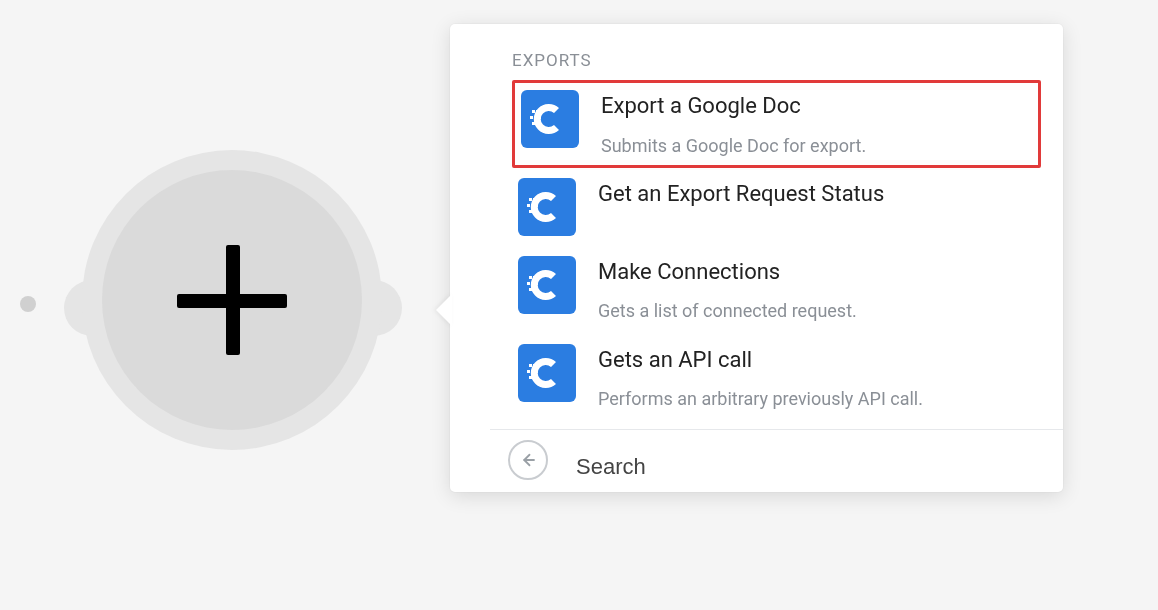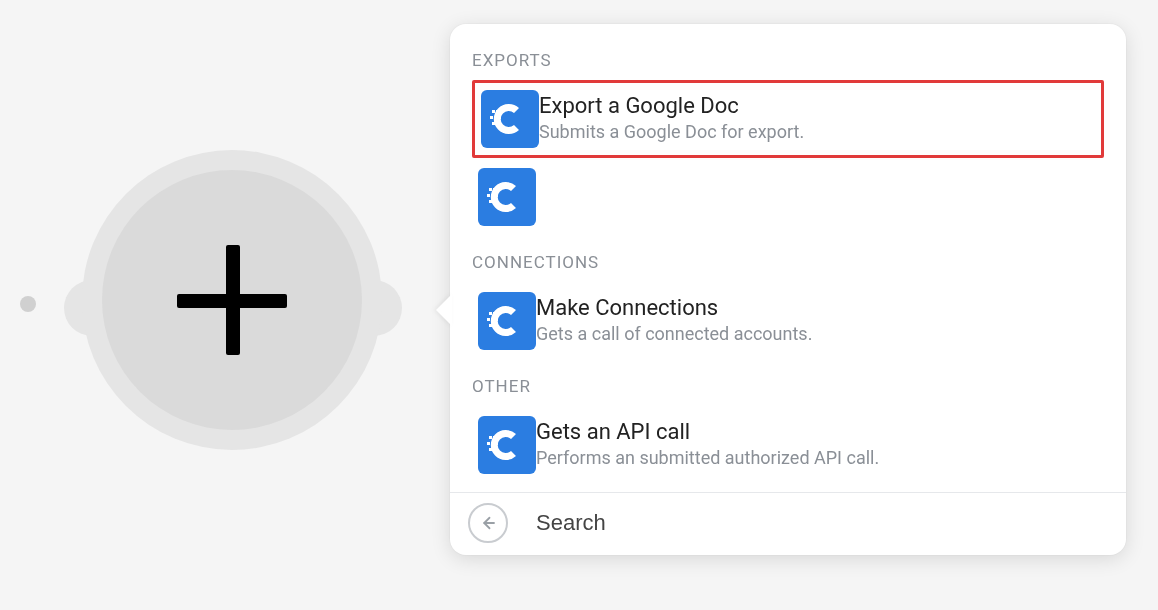--- a/index.html
+++ b/index.html
@@ -71,24 +71,25 @@
     border-radius: 2px;
   }
   .plus::before { left: 0; top: 49px; width: 110px; height: 14px; }
   .plus::after  { left: 49px; top: 0; width: 14px; height: 110px; }
 
   
   .panel {
     position: absolute;
     left: 450px;
     top: 24px;
-    width: 676px;
+    width: 613px;
     background: #fff;
-    border-radius: 16px;
+    border-radius: 5px;
     box-shadow: 0 4px 20px rgba(0,0,0,0.12), 0 0 0 1px rgba(0,0,0,0.02);
+    padding-left: 40px;
   }
   .panel-pointer {
     position: absolute;
     left: -14px;
     top: 270px;
     width: 0; height: 0;
     border-top: 16px solid transparent;
     border-bottom: 16px solid transparent;
     border-right: 16px solid #fff;
     filter: drop-shadow(-2px 0 2px rgba(0,0,0,0.06));
@@ -100,20 +101,21 @@
     font-size: 17px;
     letter-spacing: 1px;
     color: #8a8f96;
     margin: 16px 0 10px 0;
   }
   .section-label:first-child { margin-top: 6px; }
 
   .item {
     display: flex;
     align-items: flex-start;
+    gap: 22px;
     padding: 10px 6px;
     border-radius: 4px;
     cursor: pointer;
   }
   .item .icon {
     width: 58px;
     height: 58px;
     border-radius: 6px;
     background: #2b7de1;
     flex: 0 0 58px;
@@ -125,32 +127,32 @@
   .item-title {
     font-size: 22px;
     color: #222;
     line-height: 1.25;
     font-weight: 400;
   }
   .item-desc {
     font-size: 18px;
     color: #8a8f96;
     line-height: 1.35;
-    margin-top: 0;
+    margin-top: 14px;
   }
   .item.highlight {
     border: 3px solid #e13a3a;
     border-radius: 2px;
     padding: 7px 6px;
   }
 
   .panel-footer {
     border-top: 1px solid #e6e8eb;
     display: flex;
-    align-items: center;
+    align-items: flex-end;
     gap: 28px;
     padding: 10px 18px 12px 18px;
   }
   .back-btn {
     width: 40px;
     height: 40px;
     border-radius: 50%;
     border: 2px solid #c9ccd0;
     background: #fff;
     display: flex;
@@ -226,66 +228,65 @@
             <rect x="7" y="12" width="3" height="3"></rect>
             <rect x="1" y="18" width="3" height="3"></rect>
             <rect x="5" y="18" width="3" height="3"></rect>
             <rect x="9" y="18" width="3" height="3"></rect>
             <rect x="3" y="24" width="3" height="3"></rect>
             <rect x="7" y="24" width="3" height="3"></rect>
           </g>
         </svg>
       </div>
       <div class="text">
-      </div>
-    </div>
-
-    <div class="section-label">CONNECTIONS</div>
+        <div class="item-title">Get an Export Request Status</div>
+      </div>
+    </div>
+
 
     <div class="item">
       <div class="icon">
         <svg class="c-logo" viewBox="0 0 42 42">
           <g fill="#fff">
             <path d="M30 10a15 15 0 1 0 0 22l-5-5a8 8 0 1 1 0-12z"></path>
             <rect x="3" y="12" width="3" height="3"></rect>
             <rect x="7" y="12" width="3" height="3"></rect>
             <rect x="1" y="18" width="3" height="3"></rect>
             <rect x="5" y="18" width="3" height="3"></rect>
             <rect x="9" y="18" width="3" height="3"></rect>
             <rect x="3" y="24" width="3" height="3"></rect>
             <rect x="7" y="24" width="3" height="3"></rect>
           </g>
         </svg>
       </div>
       <div class="text">
         <div class="item-title">Make Connections</div>
-        <div class="item-desc">Gets a call of connected accounts.</div>
-      </div>
-    </div>
-
-    <div class="section-label">OTHER</div>
+        <div class="item-desc">Gets a list of connected request.</div>
+      </div>
+    </div>
+
 
     <div class="item">
       <div class="icon">
         <svg class="c-logo" viewBox="0 0 42 42">
           <g fill="#fff">
             <path d="M30 10a15 15 0 1 0 0 22l-5-5a8 8 0 1 1 0-12z"></path>
             <rect x="3" y="12" width="3" height="3"></rect>
             <rect x="7" y="12" width="3" height="3"></rect>
             <rect x="1" y="18" width="3" height="3"></rect>
             <rect x="5" y="18" width="3" height="3"></rect>
             <rect x="9" y="18" width="3" height="3"></rect>
             <rect x="3" y="24" width="3" height="3"></rect>
             <rect x="7" y="24" width="3" height="3"></rect>
           </g>
         </svg>
       </div>
       <div class="text">
         <div class="item-title">Gets an API call</div>
-        <div class="item-desc">Performs an submitted authorized API call.</div>
+        <div class="item-desc">Performs an arbitrary previously API call.</div>
       </div>
     </div>
 
   </div>
 
   <div class="panel-footer">
     <div class="back-btn">
       <svg class="back-arrow" viewBox="0 0 24 24">
         <path d="M14 5l-7 7 7 7" fill="none" stroke="#9aa0a6" stroke-width="2.4" stroke-linecap="round" stroke-linejoin="round"></path>
         <line x1="7" y1="12" x2="20" y2="12" stroke="#9aa0a6" stroke-width="2.4" stroke-linecap="round"></line>

